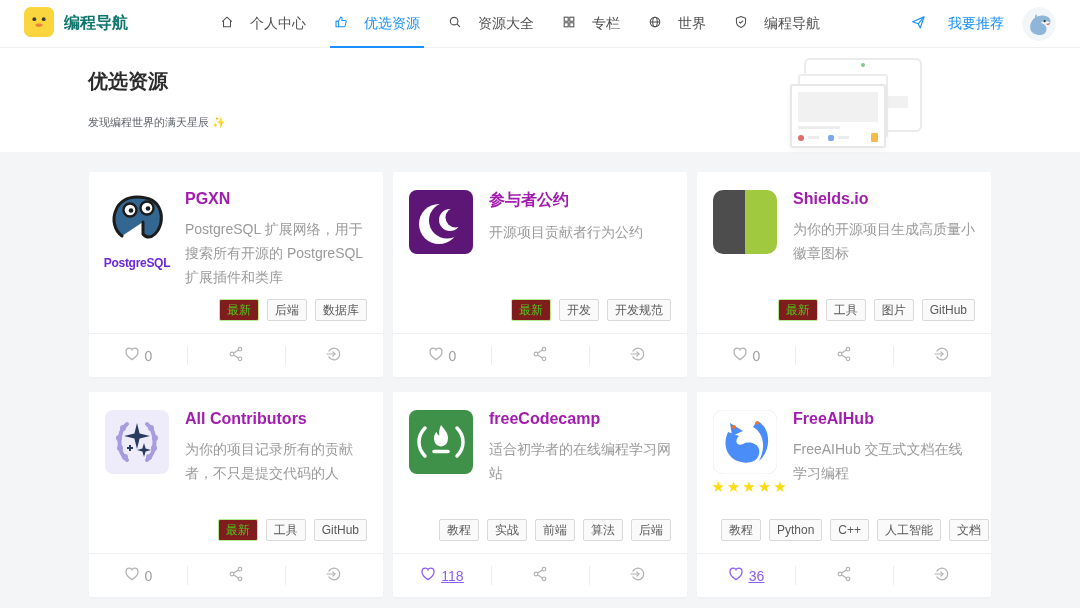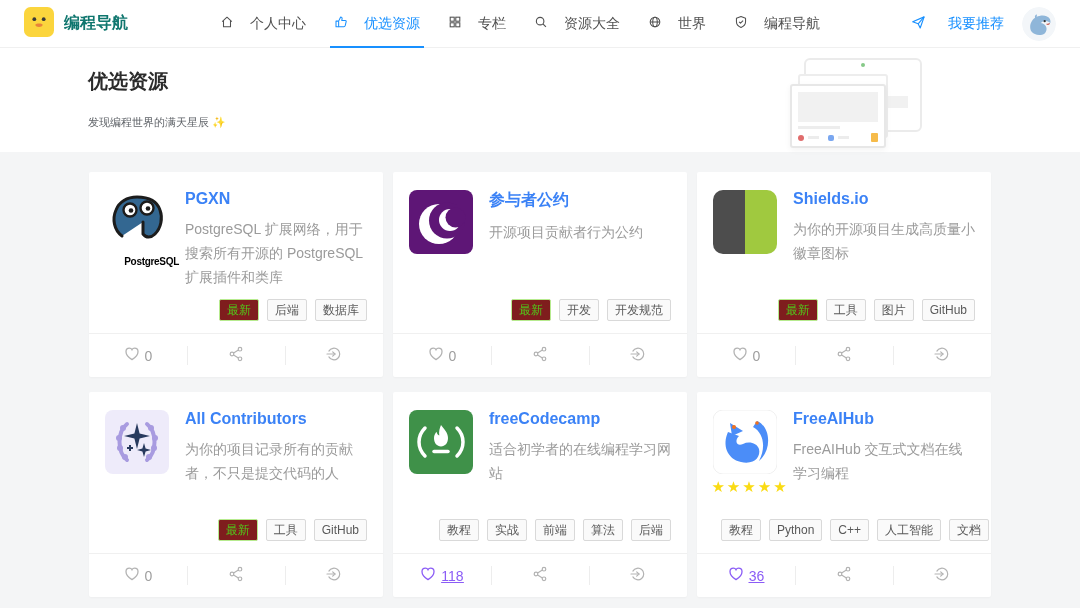--- a/index.html
+++ b/index.html
@@ -43,24 +43,24 @@
 
   
   .main { background:#f4f5f6; height:456px; }
   .cards { display:grid; grid-template-columns:repeat(3,294px); gap:15px 10px; padding:20px 0 0; width:902px; margin:0 auto; }
   .card { background:#fff; height:205px; border-radius:2px; display:flex; flex-direction:column; box-shadow:0 1px 2px rgba(0,0,0,.03); cursor:pointer; }
   .card-body { flex:1; padding:18px 16px 12px; display:flex; flex-direction:column; overflow:hidden; }
   .card-top { display:flex; gap:16px; }
   .logo-col { width:64px; flex-shrink:0; text-align:center; }
   .logo-box { width:64px; height:64px; }
   .logo-box svg { width:64px; height:64px; display:block; }
-  .logo-caption { font-size:10px; font-weight:700; color:#000000; margin-top:2px; width:84px; margin-left:-10px; letter-spacing:-0.3px;text-align:right; }
+  .logo-caption { font-size:12px; font-weight:700; color:#6d28d9; margin-top:2px; width:84px; margin-left:-10px; letter-spacing:-0.3px; }
   .stars { margin-top:4px; font-size:15px; color:#fadb14; letter-spacing:2px; white-space:nowrap; width:90px; margin-left:-8px; }
   .card-info { flex:1; min-width:0; }
-  .card-title { font-size:16px; font-weight:700; color:#3b82f6; margin-bottom:9px; }
+  .card-title { font-size:16px; font-weight:700; color:#a21caf; margin-bottom:9px; }
   .card-desc { font-size:14px; color:#9b9b9b; line-height:24px; }
   .tags { margin-top:auto; text-align:right; white-space:nowrap; }
   .tag { display:inline-block; margin-left:8px; padding:1px 7px; font-size:12px; line-height:18px; border:1px solid #d9d9d9; background:#fafafa; color:#595959; border-radius:2px; cursor:pointer; }
   .tag-new { border-color:#b7eb8f; background:#7f1d1d; color:#52c41a; }
   .card-footer { border-top:1px solid #f0f0f0; height:44px; display:flex; }
   .fcell { flex:1; display:flex; align-items:center; justify-content:center; gap:5px; color:#b3b3b3; font-size:14px; cursor:pointer; position:relative; }
   .fcell + .fcell::before { content:''; position:absolute; left:0; top:12px; bottom:12px; width:1px; background:#ededed; }
   .fcell svg { width:16px; height:16px; }
   .fcell .cnt { color:#9e9e9e; }
   .fcell.liked, .fcell.liked .cnt { color:#8b5cf6;text-decoration:underline; }
@@ -90,34 +90,34 @@
       <span>个人中心</span>
     </div>
     <div class="nav-item active">
       <span><svg viewBox="0 0 16 16" fill="none" stroke="currentColor" stroke-width="1.2" stroke-linejoin="round">
             <path d="M5.3 7 L7.6 2.3 C8.5 2.3 9.3 3.1 9.3 4 L8.9 6.3 L12.9 6.3 C13.6 6.3 14.1 7 13.9 7.7 L12.8 12.2 C12.6 12.9 12 13.4 11.3 13.4 L5.3 13.4 Z"></path>
             <path d="M5.3 7 H2.3 V13.4 H5.3"></path>
           </svg></span>
       <span>优选资源</span>
     </div>
     <div class="nav-item">
+      <span><svg viewBox="0 0 16 16" fill="none" stroke="currentColor" stroke-width="1.3">
+            <circle cx="7" cy="7" r="4.3"></circle>
+            <path d="M10.2 10.2 L13.6 13.6"></path>
+          </svg></span>
+      <span>资源大全</span>
+    </div>
+    <div class="nav-item">
       <span><svg viewBox="0 0 16 16" fill="none" stroke="currentColor" stroke-width="1.2">
             <rect x="2.5" y="2.5" width="4.6" height="4.6"></rect>
             <rect x="8.9" y="2.5" width="4.6" height="4.6"></rect>
             <rect x="2.5" y="8.9" width="4.6" height="4.6"></rect>
             <rect x="8.9" y="8.9" width="4.6" height="4.6"></rect>
           </svg></span>
       <span>专栏</span>
-    </div>
-    <div class="nav-item">
-      <span><svg viewBox="0 0 16 16" fill="none" stroke="currentColor" stroke-width="1.3">
-            <circle cx="7" cy="7" r="4.3"></circle>
-            <path d="M10.2 10.2 L13.6 13.6"></path>
-          </svg></span>
-      <span>资源大全</span>
     </div>
     <div class="nav-item">
       <span><svg viewBox="0 0 16 16" fill="none" stroke="currentColor" stroke-width="1.2">
             <circle cx="8" cy="8" r="5.5"></circle>
             <ellipse cx="8" cy="8" rx="2.6" ry="5.5"></ellipse>
             <path d="M2.5 8 H13.5"></path>
           </svg></span>
       <span>世界</span>
     </div>
     <div class="nav-item">

